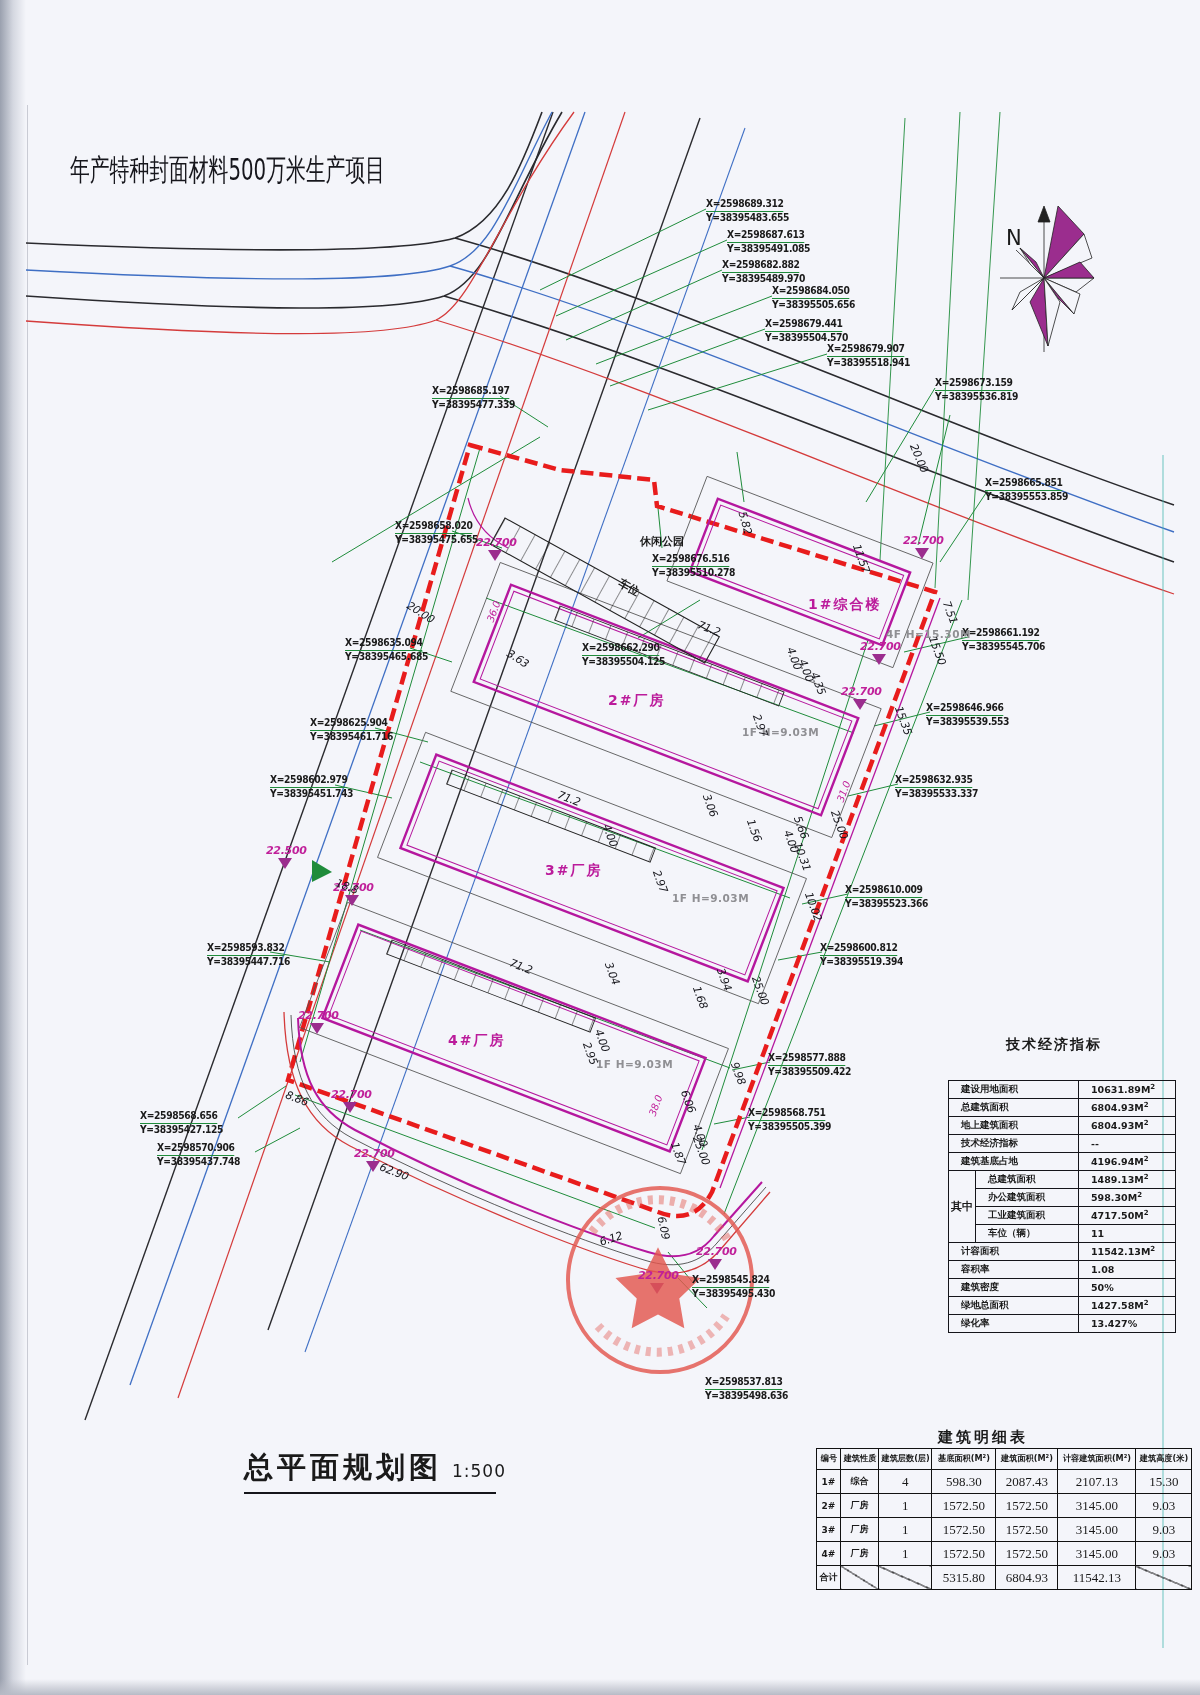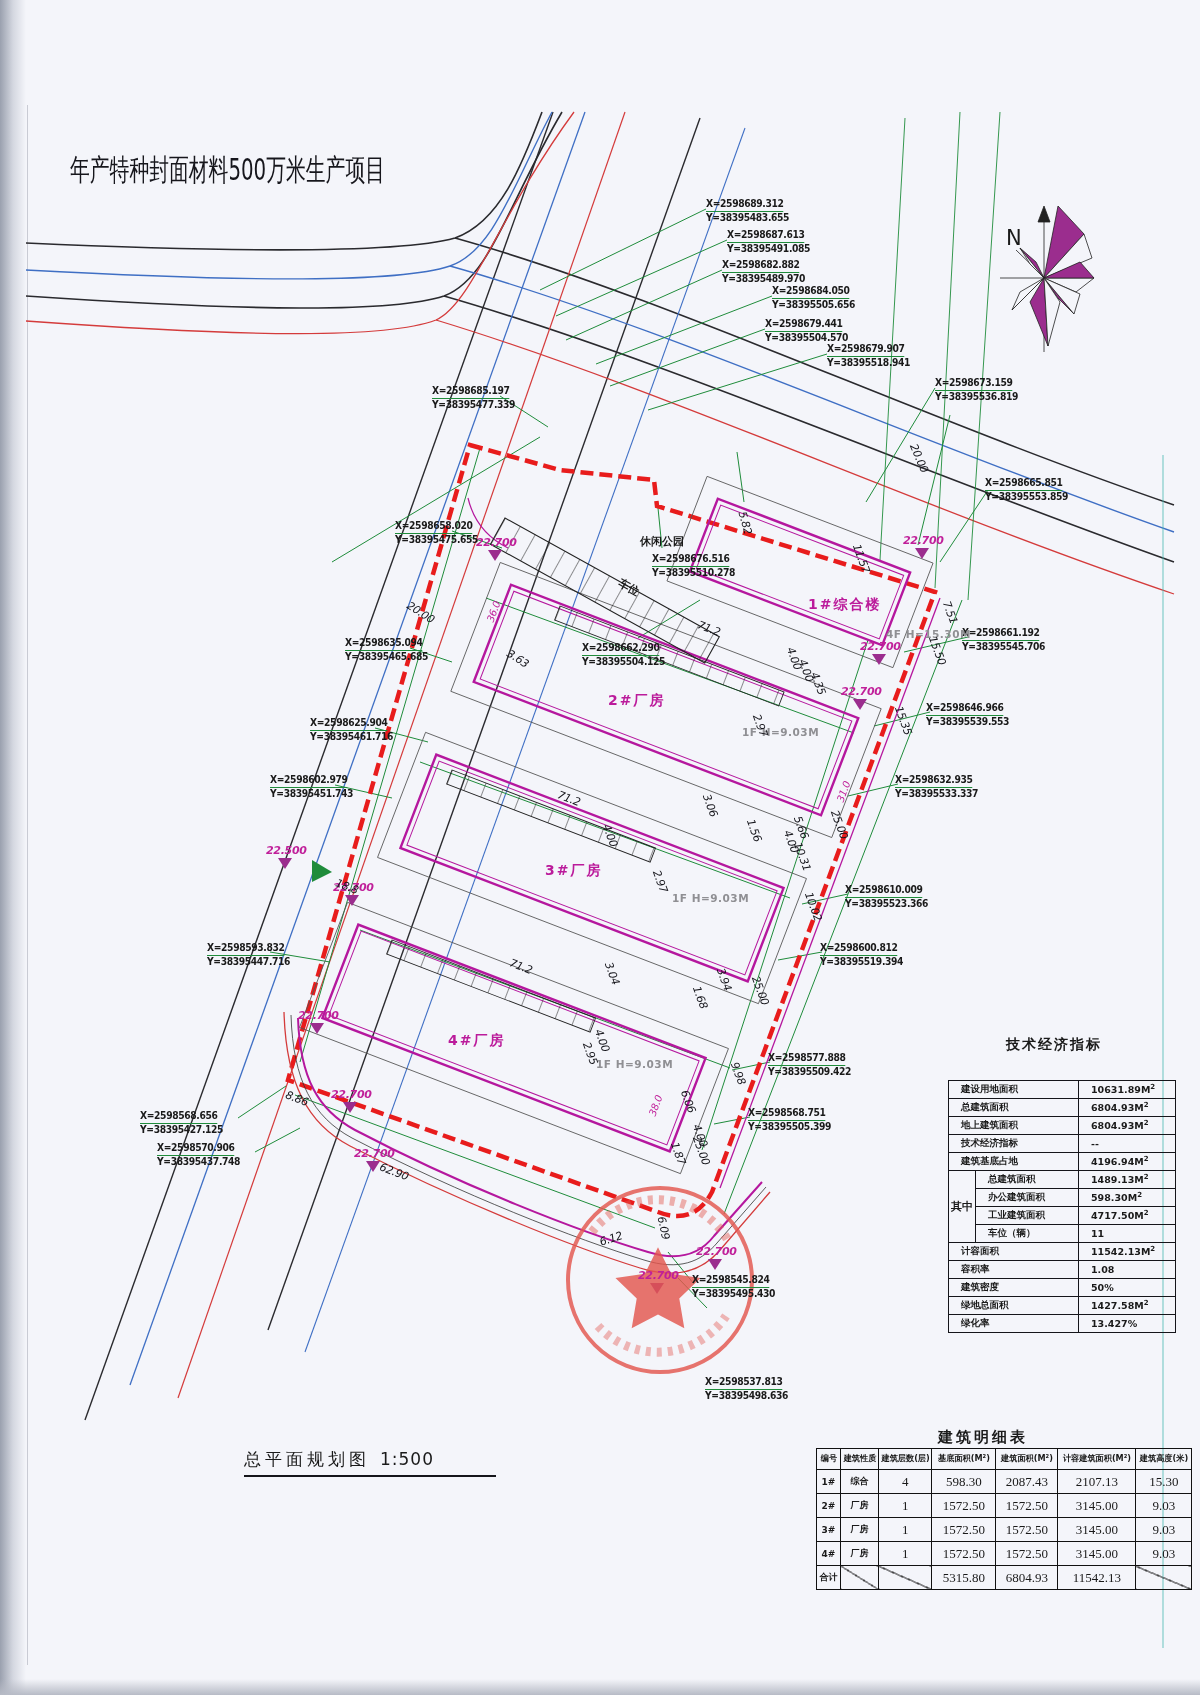--- a/index.html
+++ b/index.html
@@ -46,21 +46,21 @@
 
   table.bt{position:absolute;left:800px;top:1448px;border-collapse:collapse;table-layout:fixed;margin-left:16px;}
   table.bt th,table.bt td{border:1.5px solid #111;white-space:nowrap;overflow:hidden;text-align:center;}
   table.bt th{font-size:8.5px;height:20px;padding:0 1px;font-weight:bold;transform:scaleX(.96);}
   table.bt td{font-size:13px;height:21px;font-family:"Liberation Serif","DejaVu Serif",serif;}
   table.bt td.id{font-size:9px;font-weight:bold;font-family:"DejaVu Sans",sans-serif;}
   table.bt td.sl{background:linear-gradient(to top right,rgba(0,0,0,0) 48.8%,#111 48.8%,#111 51.2%,rgba(0,0,0,0) 51.2%);}
   .bt-title{position:absolute;left:938px;top:1428px;font-size:15px;font-weight:bold;letter-spacing:3px;}
 
   .dtitle{position:absolute;left:244px;top:1448px;white-space:nowrap;}
-  .dtitle .main{font-size:17px;font-weight:normal;letter-spacing:4px;}
+  .dtitle .main{font-size:29px;font-weight:bold;letter-spacing:4px;}
   .dtitle .scale{font-size:17px;font-weight:500;margin-left:10px;letter-spacing:1px;}
   .dtitle .rule{height:0;border-top:2.5px solid #15151a;margin-top:4px;width:252px;}
 </style>
 </head>
 <body>
 
 <div class="page">
   <div class="scan-left"></div>
   <div class="scan-bottom"></div>
   <div class="fold"></div>

